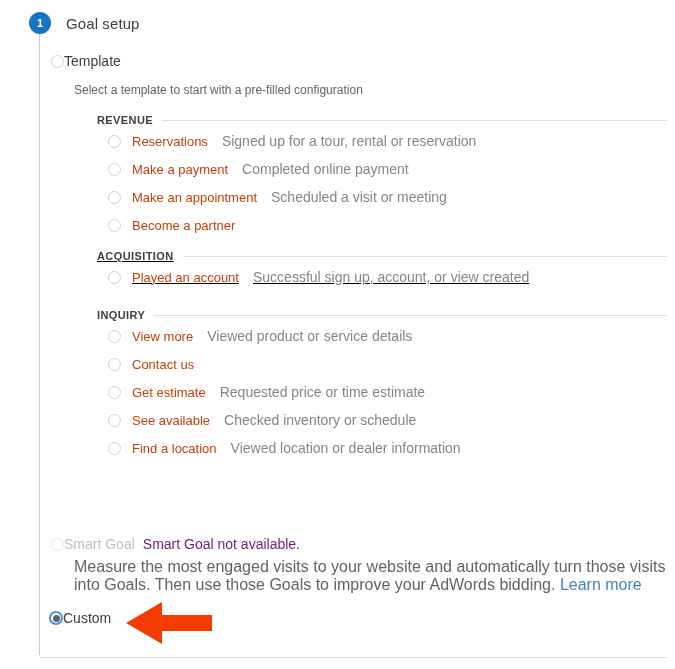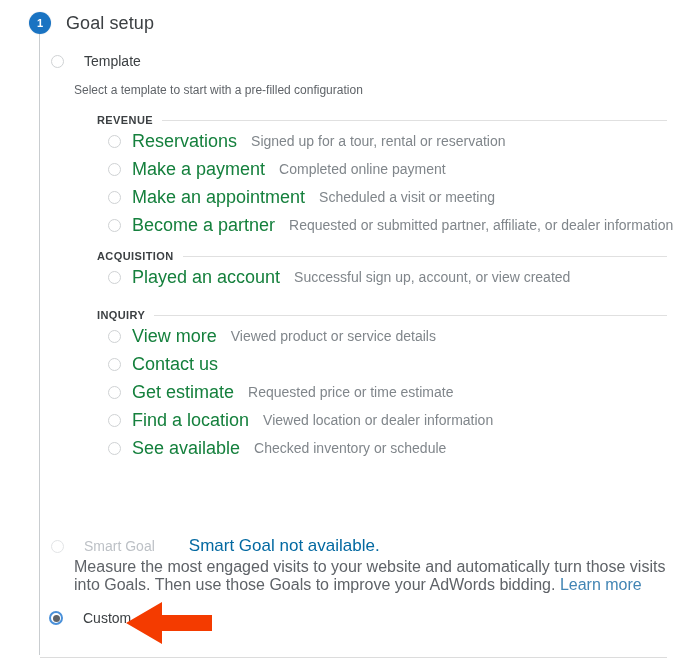--- a/index.html
+++ b/index.html
@@ -47,21 +47,21 @@
     font-weight: bold;
     display: flex;
     align-items: center;
     justify-content: center;
     margin-left: 29px;
     line-height: 1;
     box-shadow: 0 0 0 1px rgba(0,0,0,0.03);
   }
   .step-title {
     margin-left: 15px;
-    font-size: 18px;
+    font-size: 15px;
     color: #3c4043;
     letter-spacing: .1px;
   }
 
   
   .radio {
     width: 13px; height: 13px;
     border-radius: 50%;
     border: 1px solid #cfd2d4;
     background: #fff;
@@ -81,21 +81,21 @@
     border-radius: 50%;
     background: #5f6368;
   }
   .radio.disabled { border-color: #e2e4e6; }
 
   
   .opt-row {
     position: absolute;
     display: flex;
     align-items: center;
-    gap: 20px;
+    gap: 0;
   }
   .opt-label {
     font-size: 14px;
     color: #3c4043;
   }
   .opt-label.disabled { color: #bdc1c6; }
 
   .template-row { left: 51px; top: 53px; }
   .template-desc {
     position: absolute;
@@ -125,37 +125,37 @@
     background: #e0e0e0;
   }
   .tpl-row {
     display: flex;
     align-items: center;
     height: 28px;
     gap: 11px;
     padding-left: 11px;
   }
   .tpl-name {
-    font-size: 18px;
-    color: #15803d;
+    font-size: 13px;
+    color: #c2410c;
     white-space: nowrap;
   }
   .tpl-desc {
     font-size: 14px;
     color: #80868b;
     white-space: nowrap;
     margin-left: 3px;
   }
 
   
   .smart-row { left: 51px; top: 536px; }
   .smart-note {
-    font-size: 17px;
-    color: #0369a1;
-    margin-left: 14px;
+    font-size: 14px;
+    color: #701a75;
+    margin-left: 8px;
   }
   .smart-desc {
     position: absolute;
     left: 74px; top: 558px;
     width: 596px;
     font-size: 16px;
     line-height: 18px;
     color: #5f6368;
   }
   .link { color: #4285b4; text-decoration: none; }
@@ -205,25 +205,24 @@
       <span class="tpl-desc">Completed online payment</span>
     </div>
     <div class="tpl-row">
       <span class="radio"></span>
       <span class="tpl-name">Make an appointment</span>
       <span class="tpl-desc">Scheduled a visit or meeting</span>
     </div>
     <div class="tpl-row">
       <span class="radio"></span>
       <span class="tpl-name">Become a partner</span>
-      <span class="tpl-desc">Requested or submitted partner, affiliate, or dealer information</span>
-    </div>
-  </div>
-
-  <div class="group" id="group-1" style="top:249px;">
+    </div>
+  </div>
+
+  <div class="group" id="group-1" style="top:249px;text-decoration:underline;">
     <div class="group-head">
       <span class="gtitle">ACQUISITION</span>
       <span class="grule"></span>
     </div>
     <div class="tpl-row">
       <span class="radio"></span>
       <span class="tpl-name">Played an account</span>
       <span class="tpl-desc">Successful sign up, account, or view created</span>
     </div>
   </div>
@@ -242,27 +241,27 @@
       <span class="radio"></span>
       <span class="tpl-name">Contact us</span>
     </div>
     <div class="tpl-row">
       <span class="radio"></span>
       <span class="tpl-name">Get estimate</span>
       <span class="tpl-desc">Requested price or time estimate</span>
     </div>
     <div class="tpl-row">
       <span class="radio"></span>
+      <span class="tpl-name">See available</span>
+      <span class="tpl-desc">Checked inventory or schedule</span>
+    </div>
+    <div class="tpl-row">
+      <span class="radio"></span>
       <span class="tpl-name">Find a location</span>
       <span class="tpl-desc">Viewed location or dealer information</span>
-    </div>
-    <div class="tpl-row">
-      <span class="radio"></span>
-      <span class="tpl-name">See available</span>
-      <span class="tpl-desc">Checked inventory or schedule</span>
     </div>
   </div>
 
 
   <div class="opt-row smart-row">
     <span class="radio disabled"></span>
     <span class="opt-label disabled">Smart Goal</span>
     <span class="smart-note">Smart Goal not available.</span>
   </div>
   <div class="smart-desc"><span>Measure the most engaged visits to your website and automatically turn those visits into Goals. Then use those Goals to improve your AdWords bidding.</span> <a class="link" href="#">Learn more</a></div>

